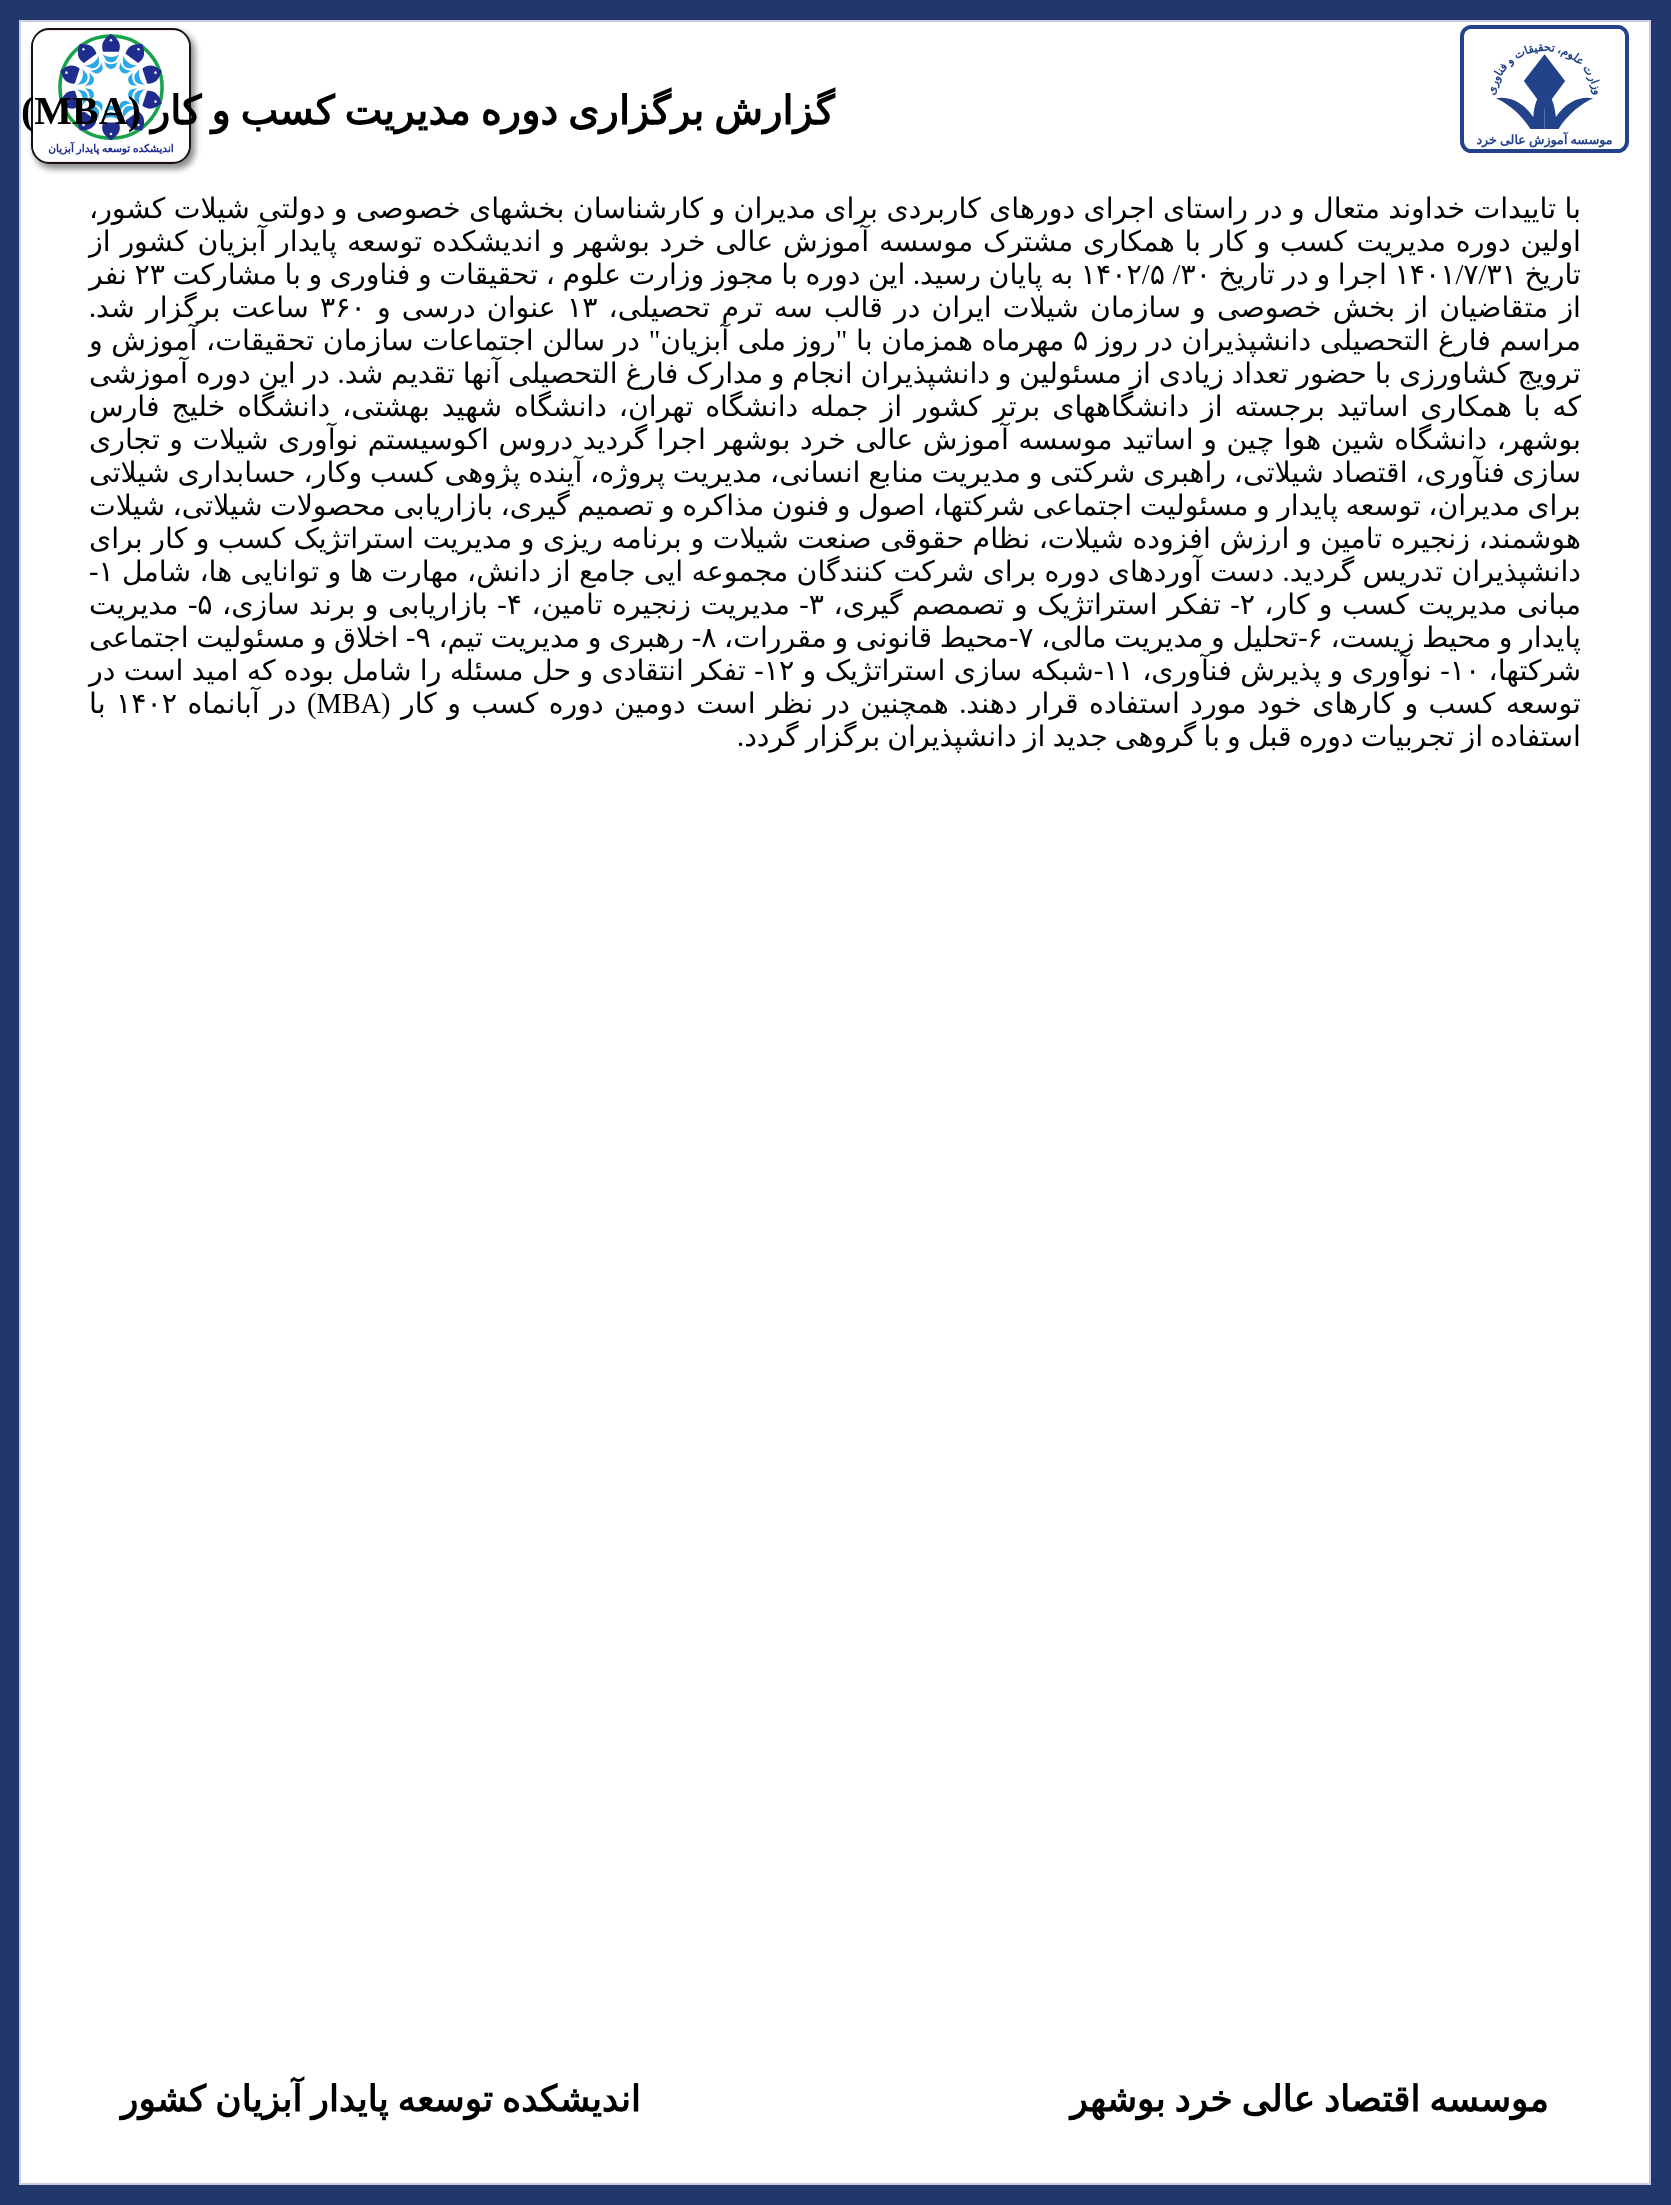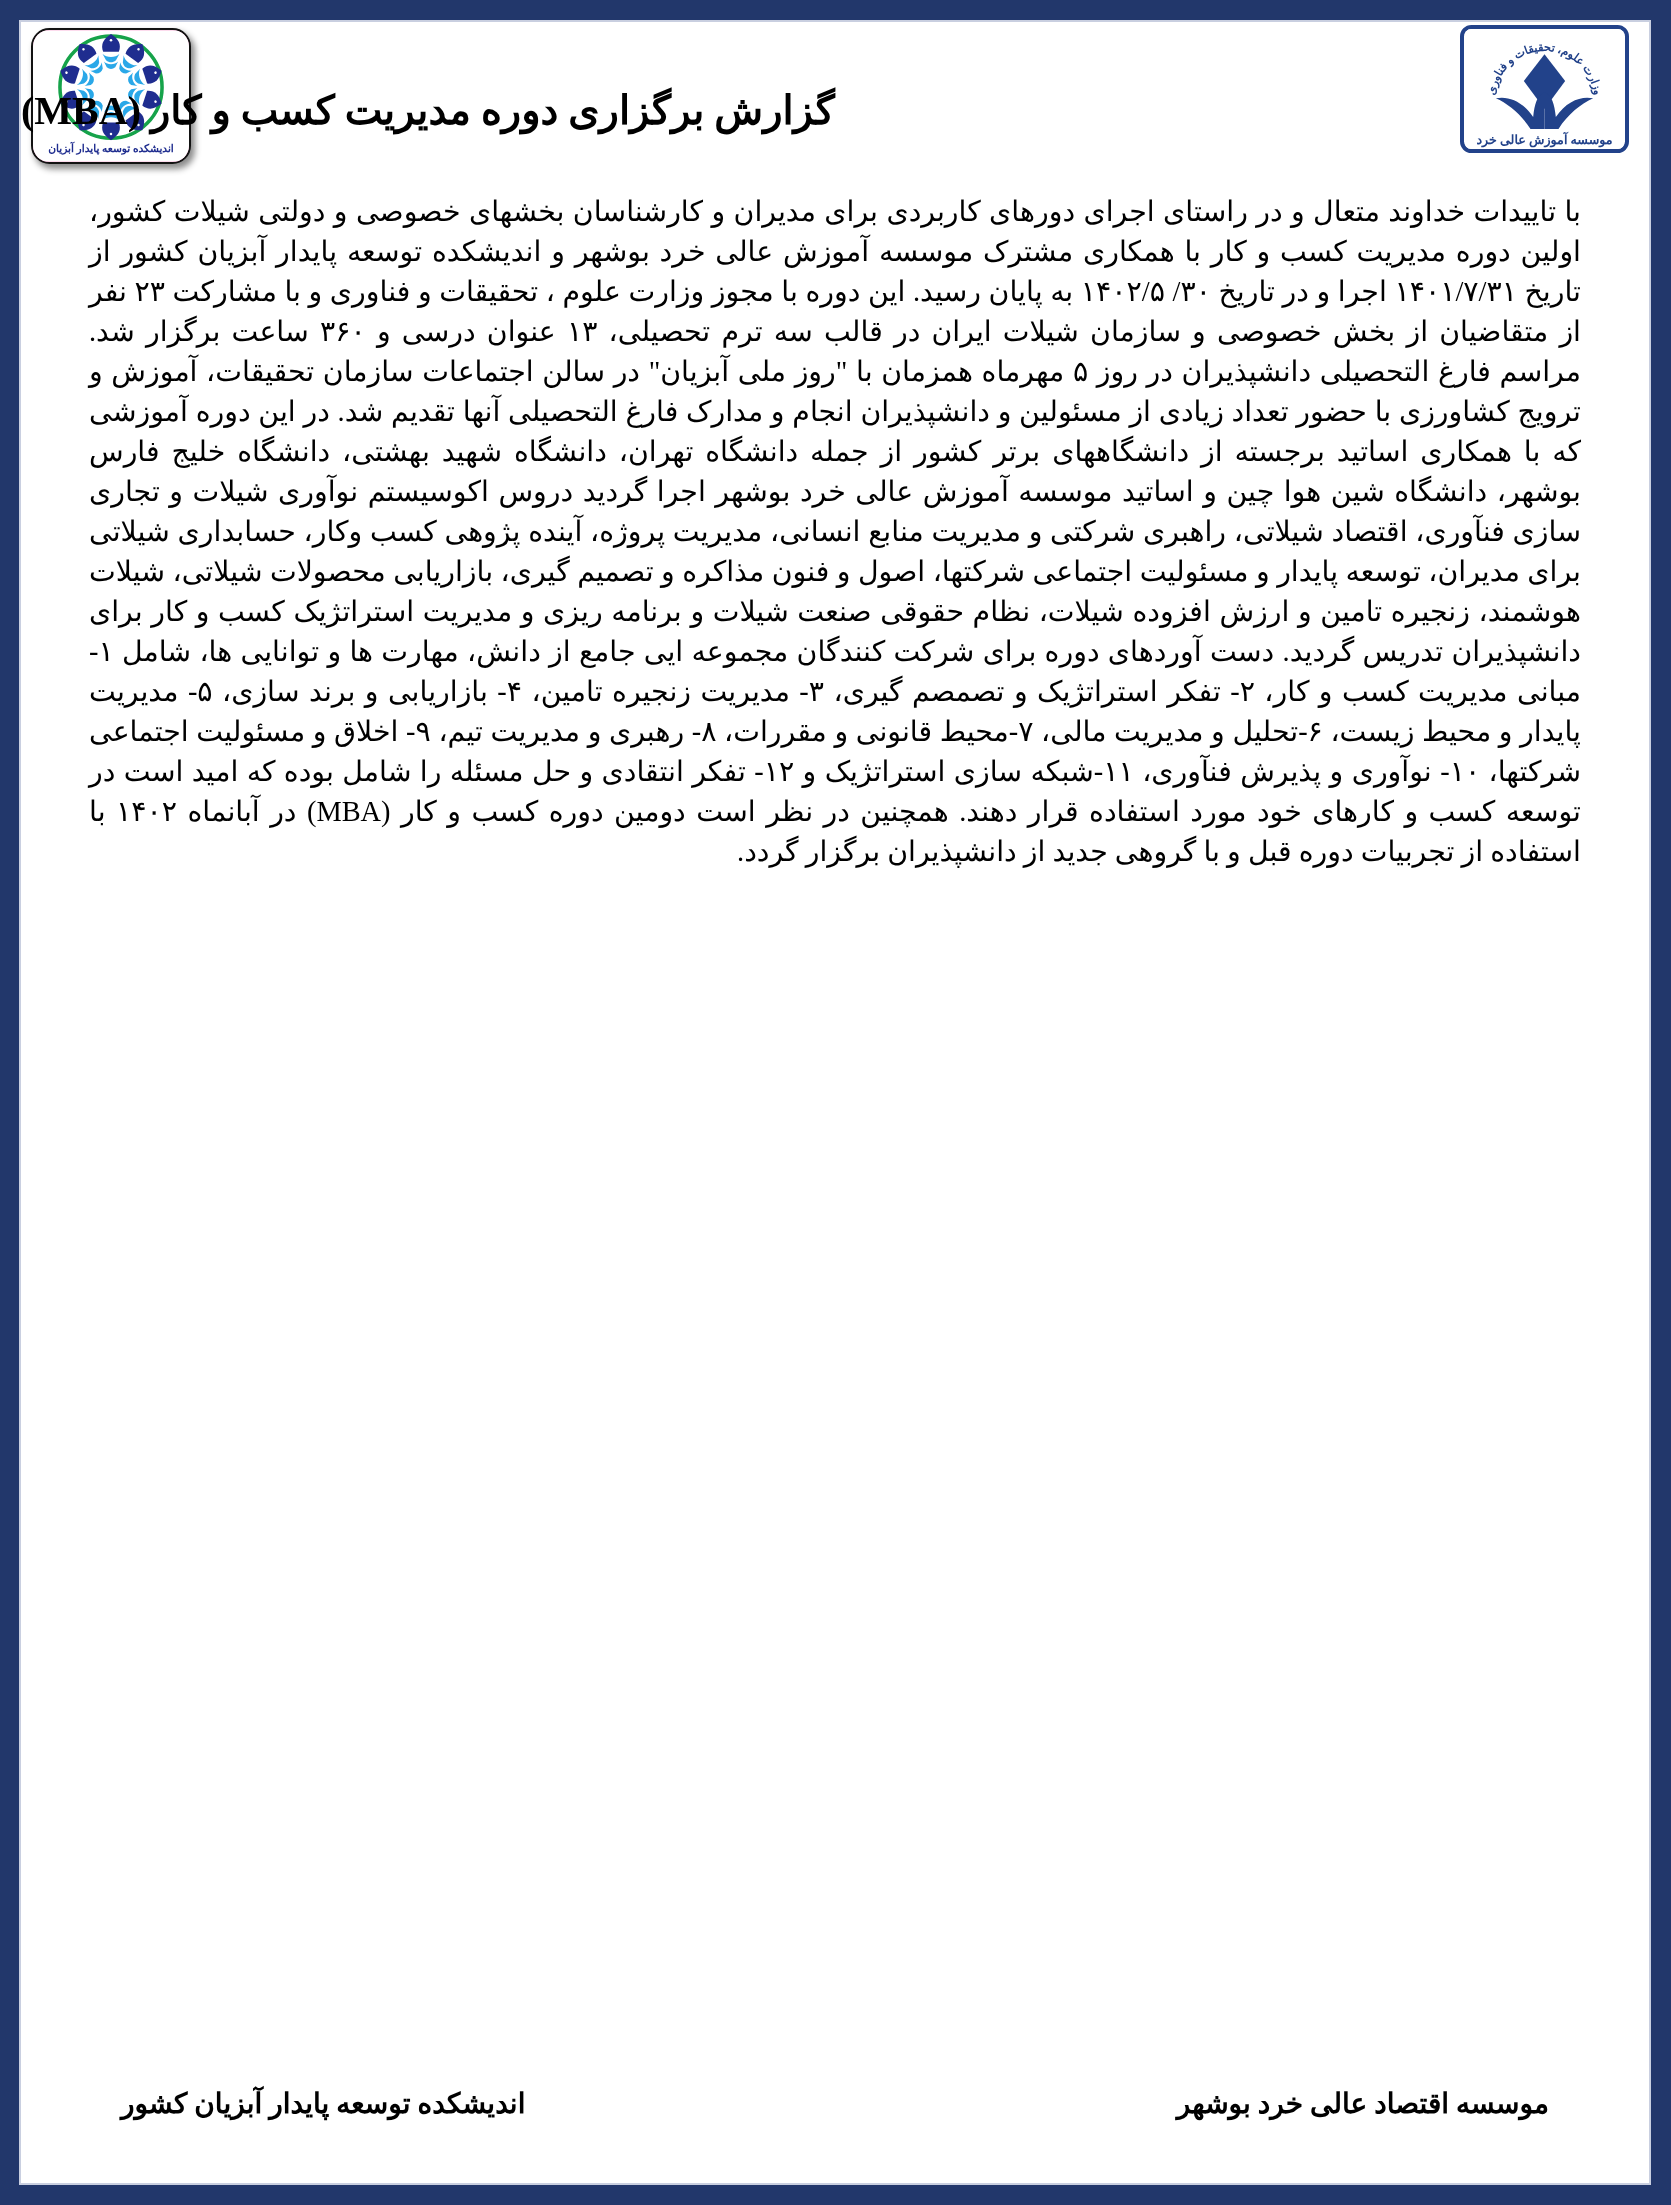--- a/index.html
+++ b/index.html
@@ -103,21 +103,21 @@
   .body-wrap {
     padding: 21.3px 68px 0 68px;
     box-sizing: border-box;
   }
   .para {
     direction: rtl;
     text-align: justify;
     text-align-last: right;
     font-family: "Liberation Serif", "DejaVu Serif", serif;
     font-size: 28.4px;
-    line-height: 40px;
+    line-height: 33px;
     color: #000000;
     margin: 0;
     text-justify: inter-word;
   }
 
   
   .footer {
     position: absolute;
     left: 22px;
     right: 22px;
@@ -125,21 +125,21 @@
     display: flex;
     flex-direction: row;
     justify-content: space-between;
     align-items: flex-start;
     padding: 0 78px;
     box-sizing: border-box;
     direction: rtl;
   }
   .footer-item {
     font-family: "Liberation Serif", "DejaVu Serif", serif;
-    font-size: 28px;
+    font-size: 36px;
     font-weight: bold;
     color: #000000;
     direction: rtl;
     white-space: nowrap;
   }
   .footer-spacer { flex: 0 0 85px; }
 </style>
 </head>
 <body>
 

